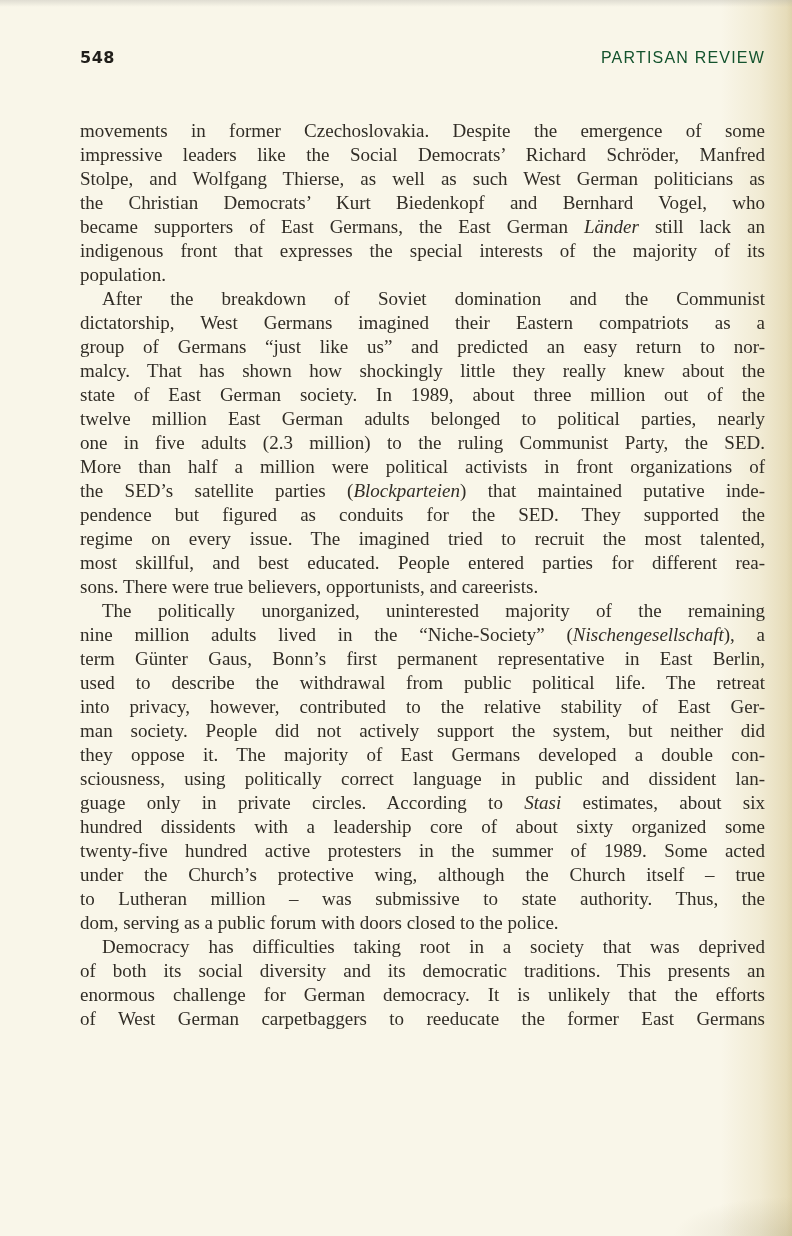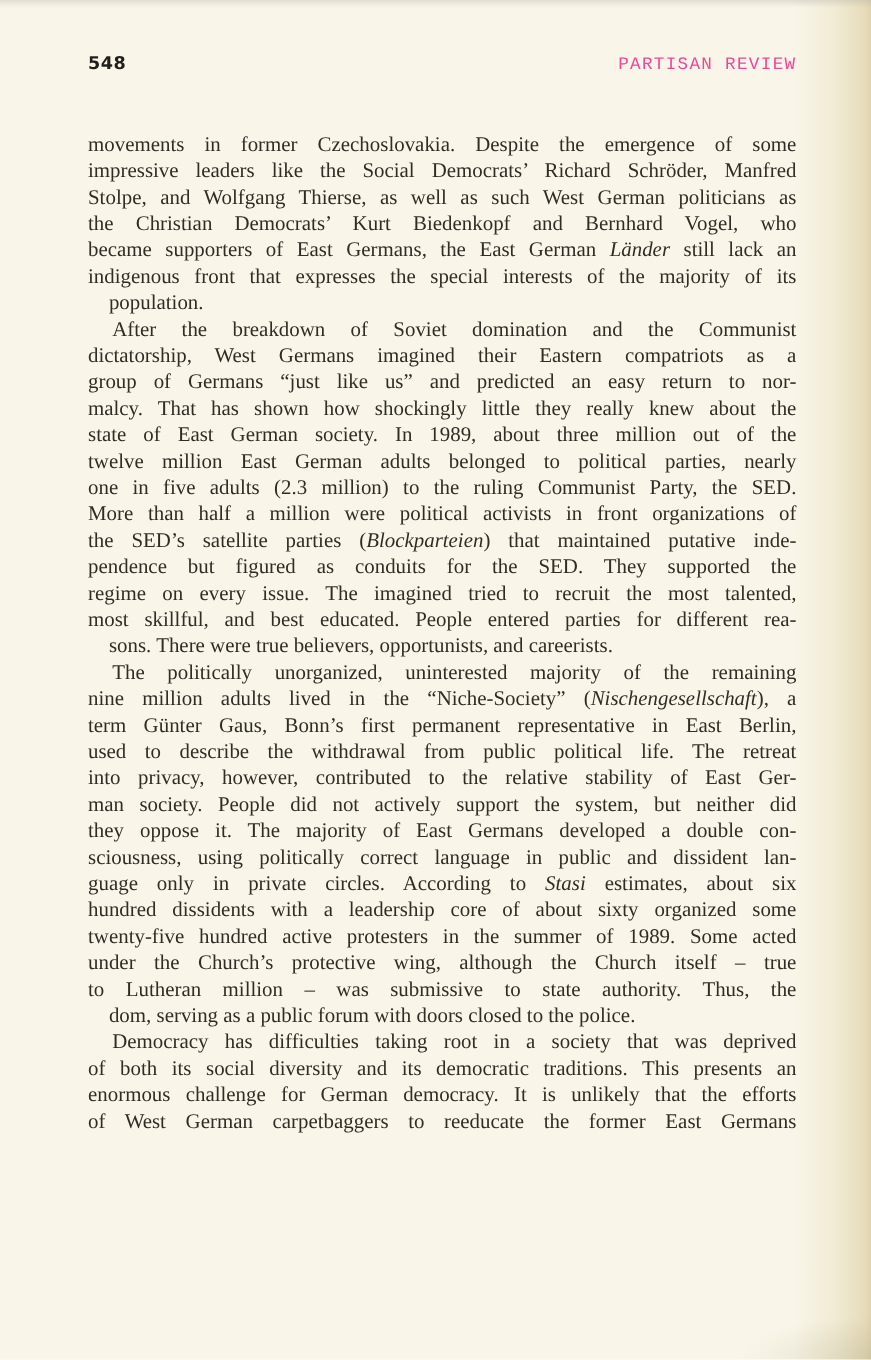--- a/index.html
+++ b/index.html
@@ -20,52 +20,51 @@
   }
   
   .corner-shade {
     position: absolute;
     right: 0; bottom: 0;
     width: 120px; height: 40px;
     background: radial-gradient(ellipse at 100% 100%, rgba(160,150,110,0.25), rgba(160,150,110,0) 70%);
     pointer-events: none;
   }
   .page-inner {
-    padding: 48px 68px 0 80px;
+    padding: 48px 27px 0 80px;
   }
   .running-head {
     display: flex;
     justify-content: space-between;
     align-items: baseline;
   }
   .folio {
     font-family: "DejaVu Sans", sans-serif;
     font-weight: bold;
     font-size: 16px;
     letter-spacing: 0.5px;
     color: #211f1b;
   }
   .journal {
-    font-family: Liberation Mono, monospace;
+    font-family: Liberation Sans, sans-serif;
     font-size: 16px;
     letter-spacing: 1.2px;
-    color: #ec4899;
+    color: #14532d;
   }
   .body-text {
     margin-top: 52px;
     font-size: 19px;
     line-height: 24px;
   }
   .line {
     text-align: justify;
     text-align-last: justify;
   }
   .line.last {
     text-align-last: left;
-    margin-left: 19px;
   }
   .para.indent .line:first-child {
     text-indent: 22px;
   }
 </style>
 </head>
 <body>
 
 <div class="page-inner">
   <div class="running-head">

